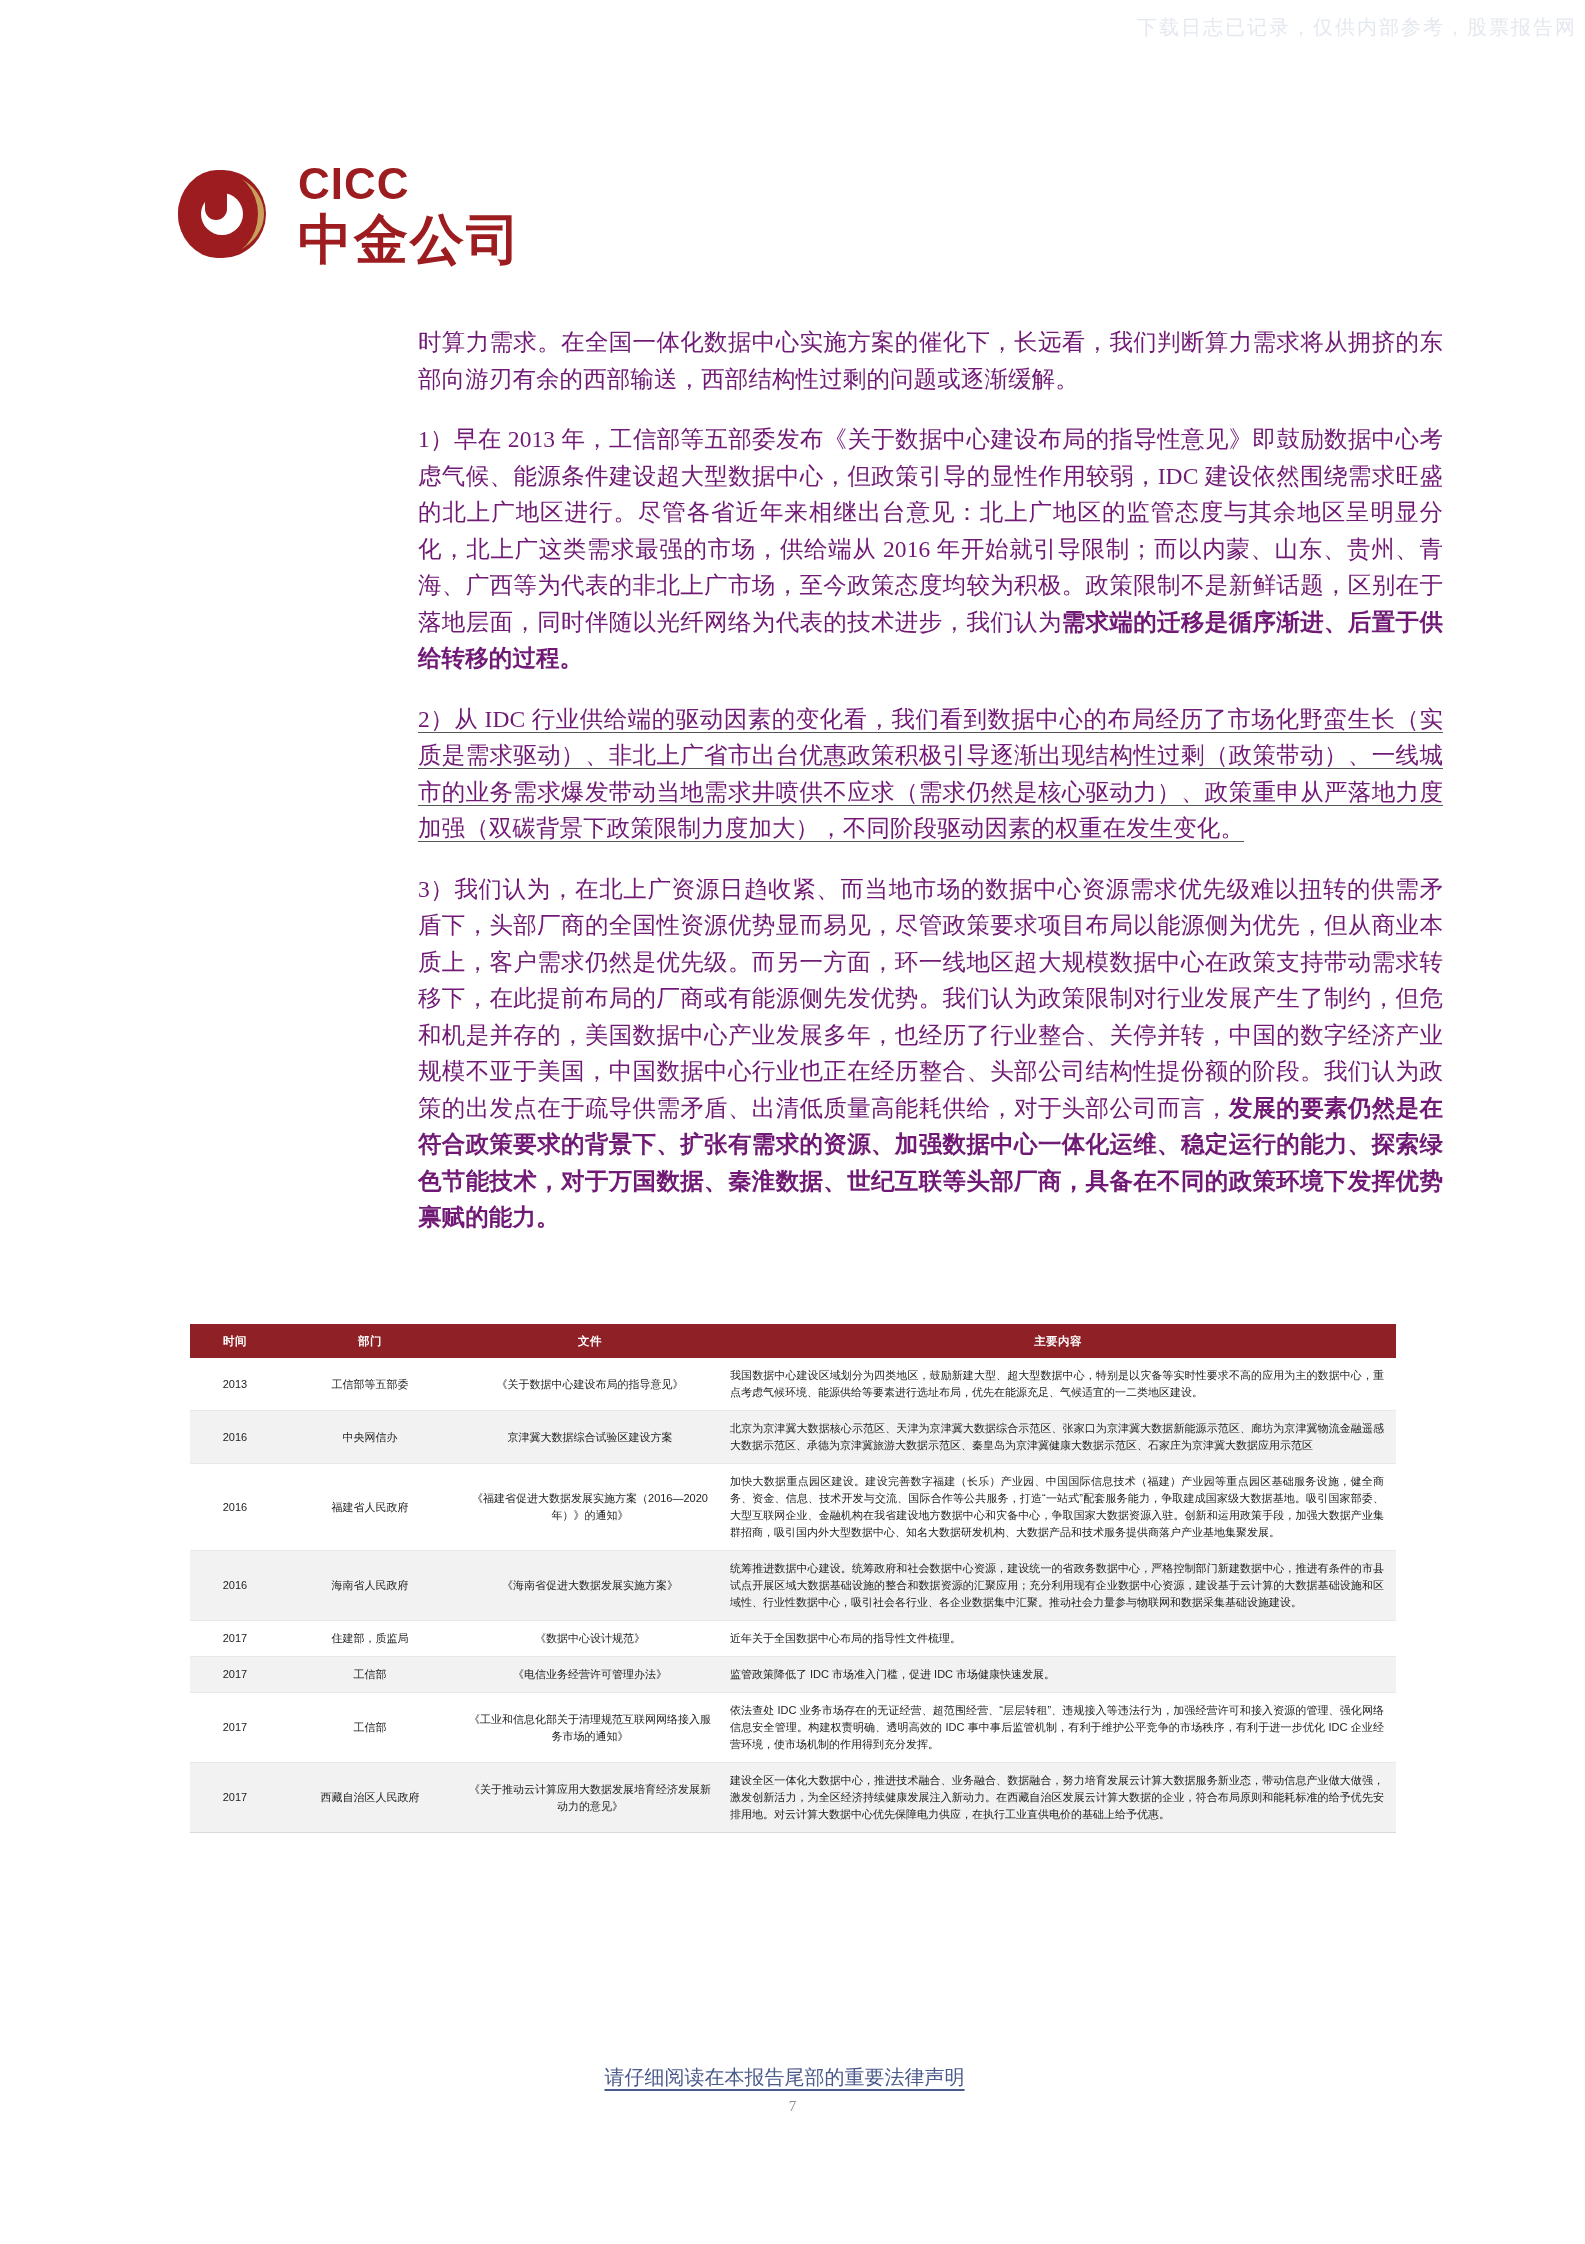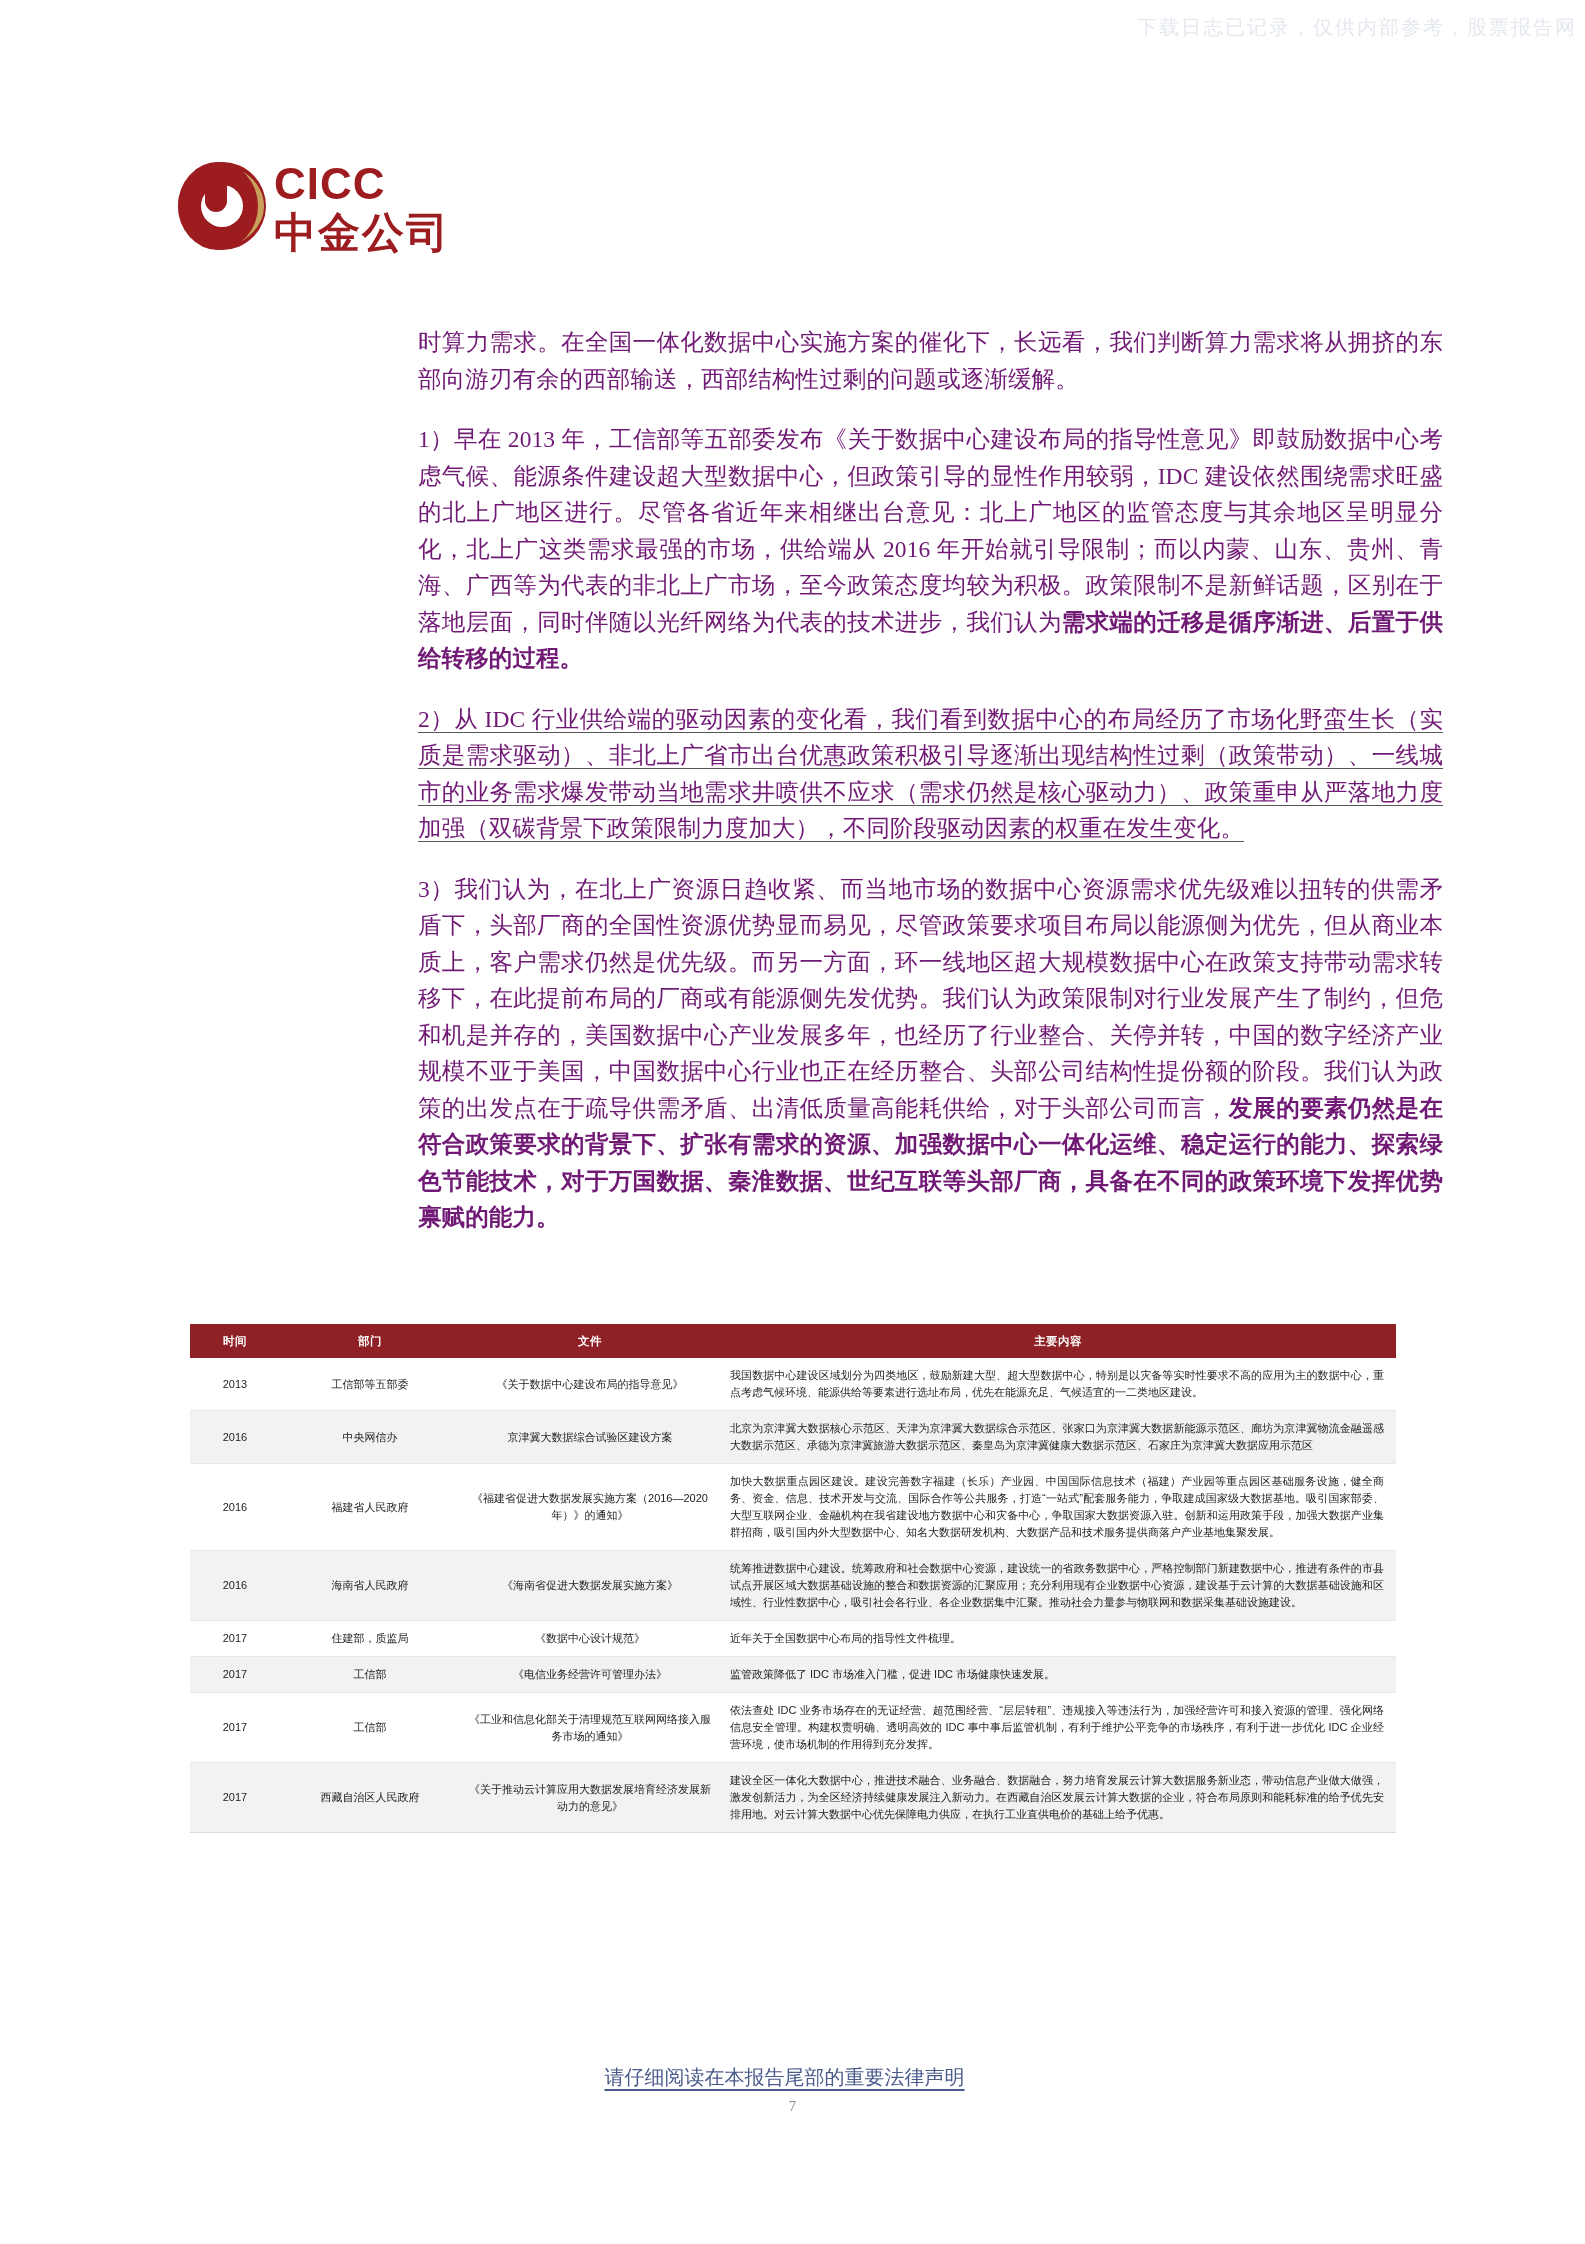--- a/index.html
+++ b/index.html
@@ -32,21 +32,22 @@
     color: #e4e8ef;
     white-space: nowrap;
   }
 
   
   .logo-wrap {
     position: absolute;
     left: 178px;
     top: 162px;
     display: flex;
-    gap: 8px;
+    align-items: center;
+    gap: 32px;
   }
   .logo-mark {
     position: relative;
     width: 88px;
     height: 88px;
   }
   .logo-mark .ring {
     position: absolute;
     left: 0; top: 0;
     width: 88px; height: 88px;
@@ -90,21 +91,21 @@
   .logo-text .cicc {
     font-family: "Liberation Sans", sans-serif;
     font-weight: bold;
     font-size: 44px;
     color: #9c1c20;
     letter-spacing: 1px;
   }
   .logo-text .cn {
     font-family: "Liberation Sans", sans-serif;
     font-weight: bold;
-    font-size: 42px;
+    font-size: 54px;
     color: #9c1c20;
     letter-spacing: 2px;
     margin-top: 6px;
   }
 
   
   .content {
     position: absolute;
     left: 418px;
     top: 324px;

